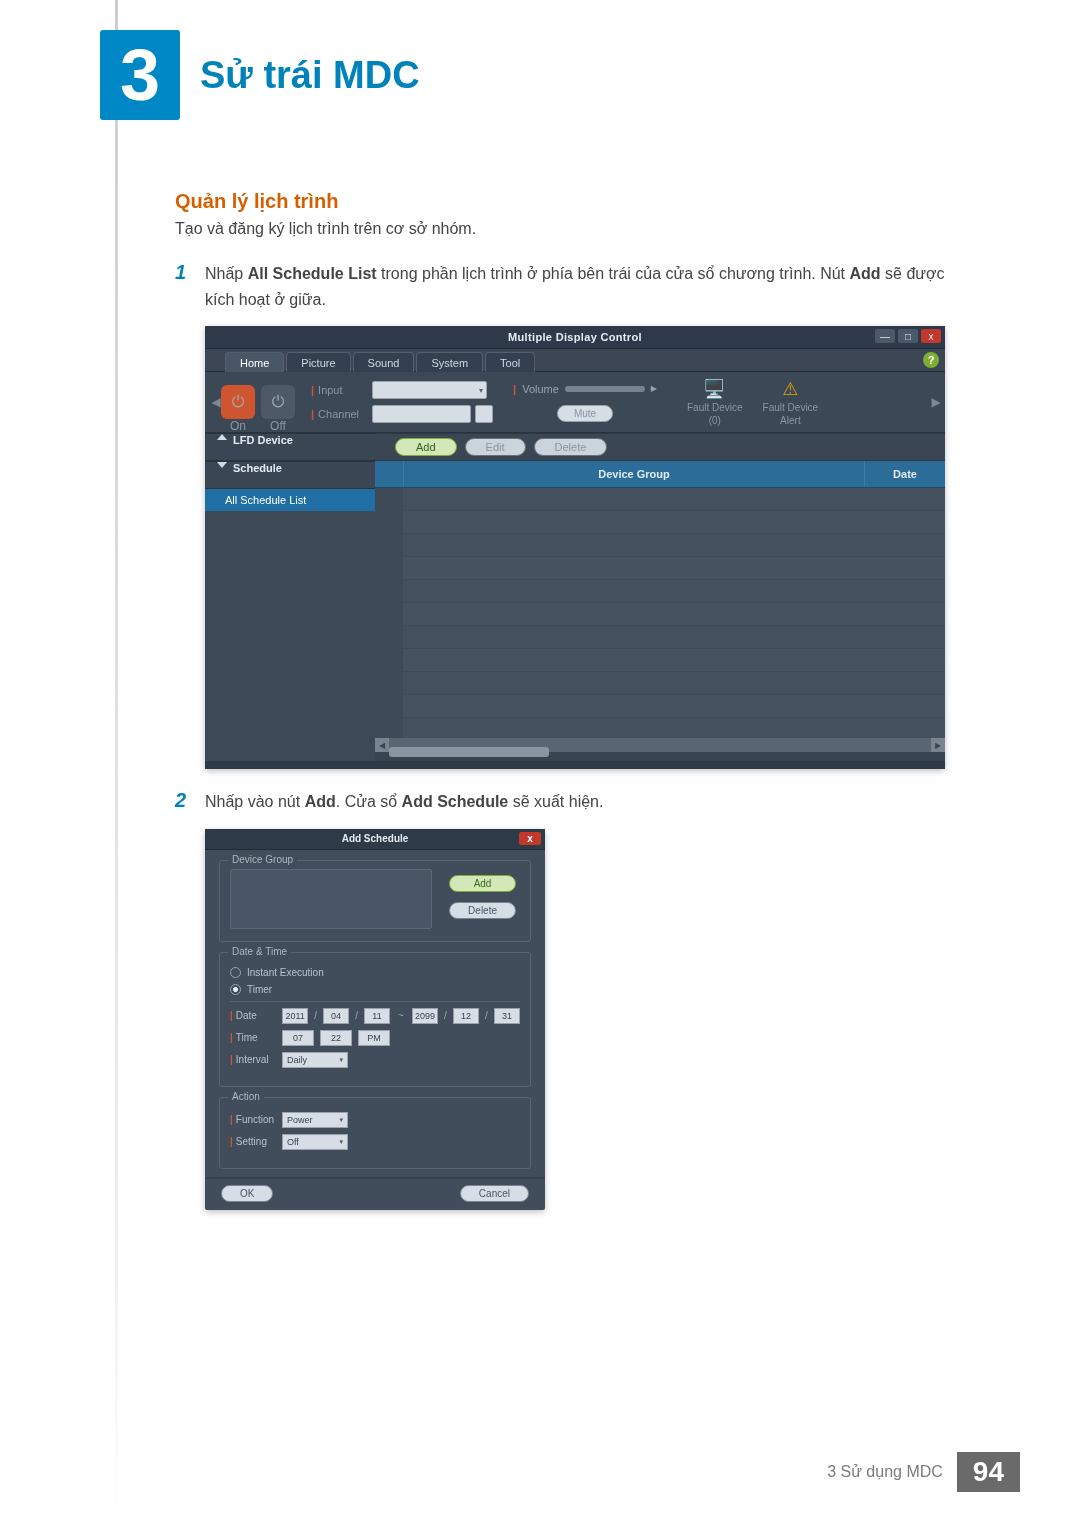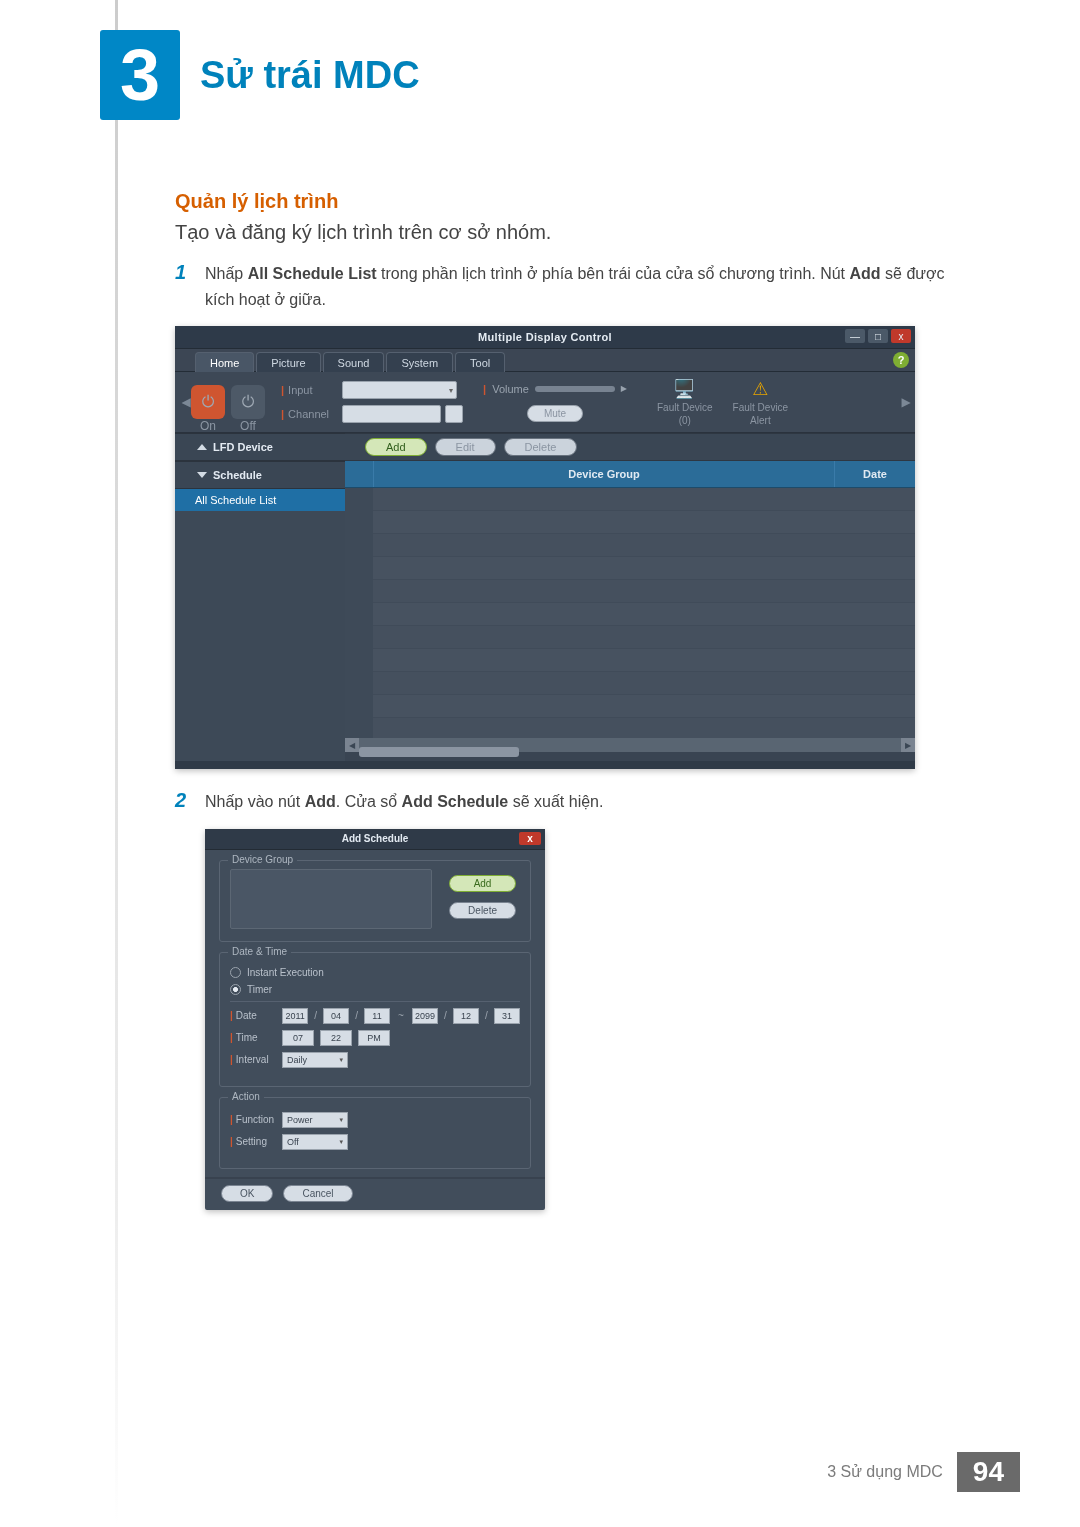--- a/index.html
+++ b/index.html
@@ -4,28 +4,28 @@
 <style>
 html,body{margin:0;padding:0;background:#fff;font-family:Arial,Helvetica,sans-serif;color:#333}
 .page{width:1080px;height:1527px;position:relative;background:#fff;margin:0 auto;overflow:hidden}
 .left-stripe{position:absolute;left:115px;top:0;width:3px;height:100%;background:linear-gradient(#ccc,#eee 80%,#fff)}
 .chapter-header{position:absolute;top:30px;left:100px;display:flex;align-items:center;gap:20px}
 .chapter-num{background:#0087c6;color:#fff;font-size:72px;font-weight:bold;width:80px;height:90px;display:flex;align-items:center;justify-content:center;border-radius:3px}
 .chapter-title{color:#0082bb;font-size:38px;font-weight:bold}
 .content{position:absolute;top:190px;left:175px;width:800px}
 .sub-heading{color:#d65f00;font-weight:bold;font-size:20px;margin-bottom:4px}
 .sub-sub-heading{color:#6b6b6b;font-weight:bold;font-size:18px;margin-bottom:14px}
-.body-text{color:#444;font-size:20px;line-height:1.5;margin-bottom:14px}
+.body-text{color:#444;font-size:16px;line-height:1.5;margin-bottom:20px}
 .step{display:flex;gap:14px;margin-bottom:14px}
 .step-num{color:#0082bb;font-style:italic;font-size:20px;font-weight:bold;min-width:16px}
 .step-text{color:#444;font-size:16px;line-height:1.6}
 .step-text b{font-weight:bold}
 
 
-.shot{margin-bottom:20px;background:#394452;border-radius:2px;font-family:Tahoma,Arial,sans-serif;font-size:11px;color:#c8d0da;position:relative;box-shadow:0 2px 6px rgba(0,0,0,0.25)}
+.shot{margin-left:30px;margin-bottom:20px;background:#394452;border-radius:2px;font-family:Tahoma,Arial,sans-serif;font-size:11px;color:#c8d0da;position:relative;box-shadow:0 2px 6px rgba(0,0,0,0.25)}
 .shot .titlebar{height:22px;background:#2e3a49;display:flex;align-items:center;justify-content:center;position:relative;border-bottom:1px solid #232c36}
 .shot .titlebar .title{color:#e5ecf3;font-weight:bold;letter-spacing:0.03em}
 .shot .win-btns{position:absolute;right:4px;top:3px;display:flex;gap:3px}
 .shot .win-btn{width:20px;height:14px;font-size:10px;display:flex;align-items:center;justify-content:center;color:#e5ecf3;background:#4b5968;border-radius:2px}
 .shot .win-btn.x{background:#c0392b}
 .shot .ribbon{height:22px;background:#3c4654;display:flex;align-items:flex-end;padding-left:20px;position:relative;border-bottom:1px solid #232c36}
 .tab{padding:4px 14px 3px;font-size:11px;color:#cfd8e2;background:#34404f;border:1px solid #55606f;border-bottom:none;border-radius:4px 4px 0 0;margin-right:2px;position:relative;top:1px}
 .tab.active{background:#495666;color:#fff}
 .help-icon{position:absolute;right:6px;top:3px;width:16px;height:16px;border-radius:50%;background:#7fae33;color:#fff;display:flex;align-items:center;justify-content:center;font-weight:bold;font-size:11px}
 .toolbar{height:60px;background:#3d4856;display:flex;align-items:center;padding:0 6px;border-bottom:1px solid #2a323d;position:relative}
@@ -44,21 +44,21 @@
 .io-row .sp{width:16px;height:16px;background:#d6dde5;border:1px solid #9aa3ad;border-radius:2px;display:flex;flex-direction:column}
 .vol-col{display:flex;flex-direction:column;gap:10px;margin-left:20px;align-items:flex-start}
 .vol-row{display:flex;align-items:center;gap:6px;color:#99a3ae}
 .vol-bar{width:80px;height:6px;background:#788391;border-radius:3px}
 .btn-g{padding:2px 16px;background:#d6dde5;border:1px solid #9aa3ad;border-radius:10px;color:#8b95a2;font-size:10px}
 .fault-col{display:flex;gap:20px;margin-left:30px}
 .fault-item{display:flex;flex-direction:column;align-items:center;gap:2px;color:#8b95a2;font-size:10px}
 .fault-icon{width:28px;height:22px;display:flex;align-items:center;justify-content:center;font-size:18px}
 .tree{display:flex}
 .tree-left{width:170px;background:#3d4957}
-.tree-head{height:26px;background:#3a4654;padding-left:22px;color:#e3eaf2;font-weight:bold;display:flex;align-items:center;border-top:1px solid #2b333d;border-bottom:1px solid #2b333d}
+.tree-head{height:26px;background:#3a4654;padding-left:12px;color:#e3eaf2;font-weight:bold;display:flex;align-items:flex-start;border-top:1px solid #2b333d;border-bottom:1px solid #2b333d}
 .tree-head .tri{display:inline-block;width:0;height:0;margin-right:6px}
 .tri.up{border-left:5px solid transparent;border-right:5px solid transparent;border-bottom:6px solid #d3dbe4}
 .tri.down{border-left:5px solid transparent;border-right:5px solid transparent;border-top:6px solid #d3dbe4}
 .tree-sel{background:#1f6fa5;color:#fff;padding:5px 20px;font-size:11px}
 .tree-body{height:250px}
 .tree-right{flex:1;display:flex;flex-direction:column}
 .crud-bar{height:26px;background:#3a4654;display:flex;align-items:center;gap:8px;padding-left:20px;border-top:1px solid #2e3742;border-bottom:1px solid #2e3742}
 .crud-btn{padding:2px 20px;border-radius:11px;font-size:11px;color:#8b95a2;border:1px solid #68727e;background:#cbd3dc}
 .crud-btn.live{color:#325f1d;background:#d4e7b8;border-color:#7fae33}
 .grid-head{height:26px;background:#2b6c98;display:flex;border-bottom:1px solid #1d4b6a}
@@ -89,21 +89,21 @@
 .pill.green{color:#3a6b1d;background:#d4e7b8;border-color:#7fae33}
 .dialog .frow{display:flex;align-items:center;gap:6px;margin:6px 0}
 .radio{width:9px;height:9px;border-radius:50%;border:1px solid #9aa3ad;display:inline-block}
 .radio.sel{background:radial-gradient(#e5ebf2 0 35%,#414d5b 36%)}
 .lbl{min-width:46px;color:#b9c1cb}
 .lbl .bar{color:#cf5530;font-weight:bold;margin-right:3px}
 .sp{width:30px;height:14px;background:#d6dde5;border:1px solid #9aa3ad;color:#3a4450;display:inline-flex;align-items:center;justify-content:center;font-size:9px}
 .sep{color:#9aa3ad}
 .drop{width:56px;height:14px;background:#d6dde5;border:1px solid #9aa3ad;color:#3a4450;display:inline-flex;align-items:center;padding:0 4px;justify-content:space-between;font-size:9px}
 .drop .car{font-size:7px;color:#555}
-.dlg-foot{display:flex;justify-content:flex-start;gap:10px;padding:6px 16px 0;border-top:2px solid #38424f;margin-top:8px}
+.dlg-foot{display:flex;justify-content:space-between;gap:10px;padding:6px 16px 0;border-top:2px solid #38424f;margin-top:8px}
 
 
 .footer{position:absolute;bottom:35px;right:60px;display:flex;align-items:center;gap:14px}
 .footer .ft{color:#7b7b7b;font-weight:normal;font-size:16px}
 .footer .pnum{background:#6a6a6a;color:#fff;font-size:28px;font-weight:bold;padding:4px 16px}
 </style>
 </head>
 <body>
 
 <div class="page">

